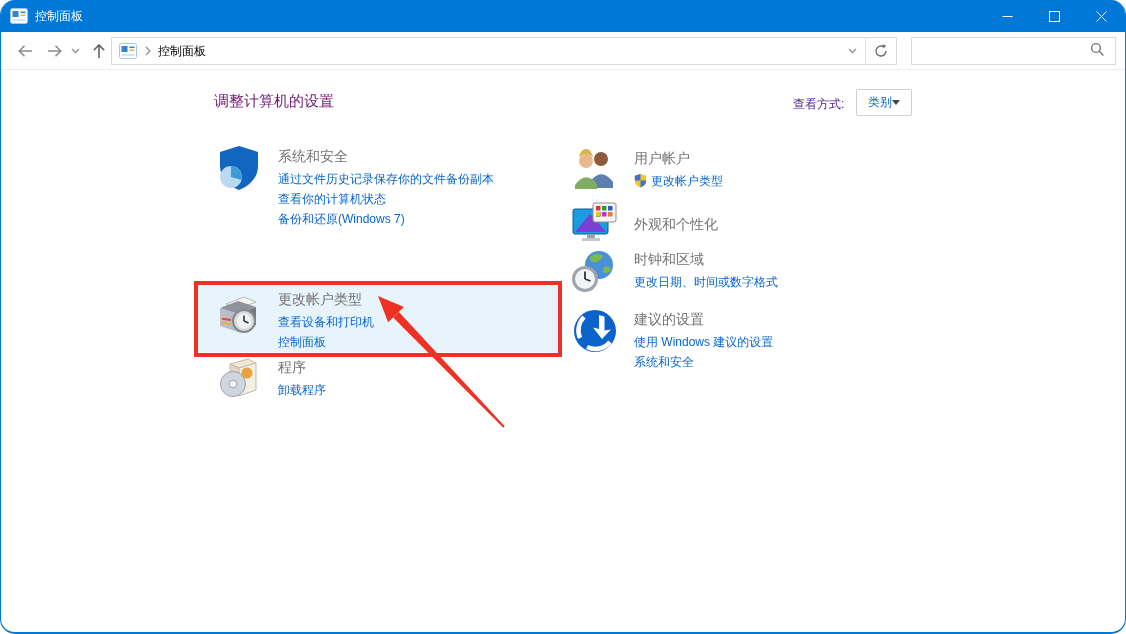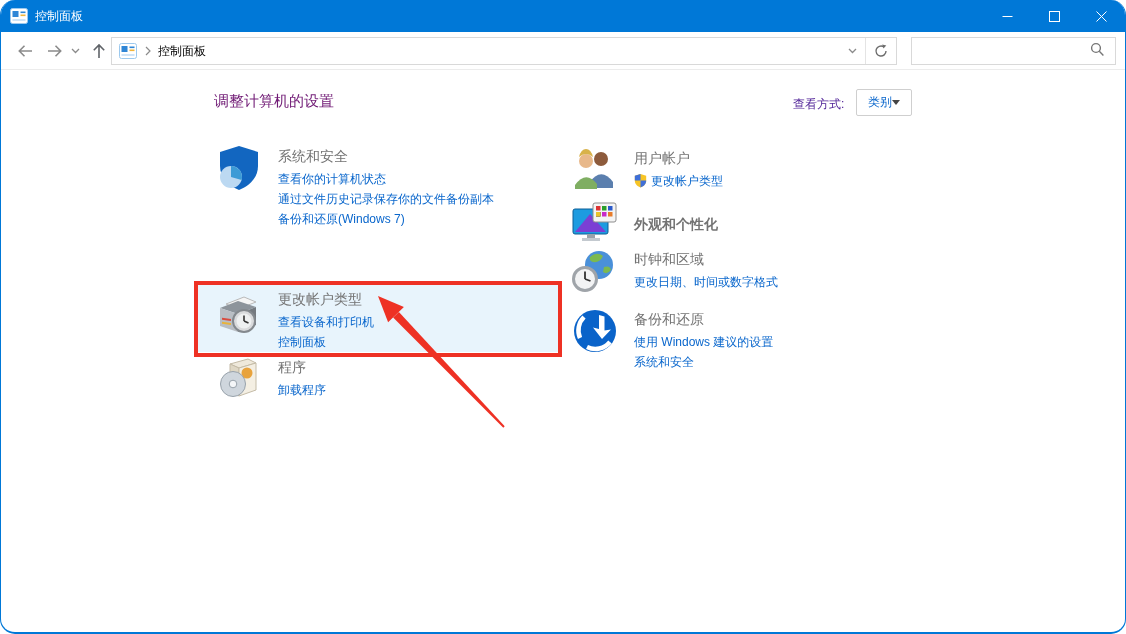--- a/index.html
+++ b/index.html
@@ -40,21 +40,21 @@
   .viewby-drop .tri { width:0; height:0; border-left:4px solid transparent; border-right:4px solid transparent; border-top:5px solid #444; }
   
   .highlight { position:absolute; left:196px; top:285px; width:362px; height:67px; background:#e8f4fc; z-index:1; }
   .category { position:absolute; display:flex; z-index:2; }
   .cat-icon { width:46px; height:46px; margin-right:16px; flex:0 0 auto; }
   .cat-icon svg { width:46px; height:46px; display:block; }
   .cat-text { padding-top:1px; }
   .cat-title { display:block; color:#737373; font-size:14px; line-height:20px; margin-bottom:3px; text-decoration:none; cursor:pointer; }
   .cat-link { display:block; color:#0966cc; font-size:12px; line-height:20px; text-decoration:none; cursor:pointer; }
   .cat-link .uac { display:inline-block; vertical-align:-3px; margin-right:4px; }
-  .v-center { padding-top:14px;font-weight:bold; }
+  .v-center { padding-top:14px; }
   
   .anno-box { position:absolute; left:193px; top:281px; width:368px; height:76px; border:4px solid #ee3124; z-index:5; pointer-events:none; }
   .anno-svg { position:absolute; left:0; top:0; width:1126px; height:634px; z-index:6; pointer-events:none; }
 </style>
 </head>
 <body>
 
 <div id="window">
 
   <div class="titlebar">
@@ -163,22 +163,22 @@
   <div class="category" style="left:215px; top:145px">
     <div class="cat-icon">
       <svg viewBox="0 0 46 46">
           <path d="M23 1 L42 7 L42 21 C42 33 33 41 23 45 C13 41 4 33 4 21 L4 7 Z" fill="#1266c0"></path>
           <circle cx="15" cy="32" r="11" fill="#bcd9f2"></circle>
           <path d="M15 32 L15 21 A11 11 0 0 1 25.6 35 Z" fill="#3d9bd6"></path>
         </svg>
     </div>
     <div class="cat-text">
       <a class="cat-title">系统和安全</a>
+      <a class="cat-link">通过文件历史记录保存你的文件备份副本</a>
       <a class="cat-link">查看你的计算机状态</a>
-      <a class="cat-link">通过文件历史记录保存你的文件备份副本</a>
       <a class="cat-link">备份和还原(Windows 7)</a>
     </div>
   </div>
 
 
   <div class="category" style="left:215px; top:288px">
     <div class="cat-icon" style="padding-top:4px">
       <svg viewBox="0 0 46 46">
           <polygon points="10,12 28,5 40,10 22,17" fill="#f5f5f5" stroke="#b9b9b9"></polygon>
           <polygon points="4,16 22,9 40,15 22,22" fill="#8d949b"></polygon>
@@ -278,21 +278,21 @@
   <div class="category" style="left:571px; top:308px">
     <div class="cat-icon">
       <svg viewBox="0 0 46 46">
           <circle cx="23" cy="23" r="21" fill="#0a63c9"></circle>
           <path d="M12 9 A19 19 0 0 0 8 30" stroke="#fff" stroke-width="4.5" fill="none"></path>
           <path d="M15 39 A19 19 0 0 0 38 34" stroke="#fff" stroke-width="4.5" fill="none"></path>
           <path d="M27 7 L27 21 L21 19.5 L30 31 L39 21.5 L32.5 22.5 L32.5 8.5 Z" fill="#fff"></path>
         </svg>
     </div>
     <div class="cat-text">
-      <a class="cat-title">备份和还原</a>
+      <a class="cat-title">建议的设置</a>
       <a class="cat-link">使用 Windows 建议的设置</a>
       <a class="cat-link">系统和安全</a>
     </div>
   </div>
 
   <div class="anno-box"></div>
   <svg class="anno-svg" viewBox="0 0 1126 634">
     <polygon points="377,296 402.9,307.1 387.1,322.3" fill="#ee3124"></polygon>
     <polygon points="392.1,317.5 502.3,427.7 503.7,426.3 397.9,311.9" fill="#ee3124"></polygon>
   </svg>

